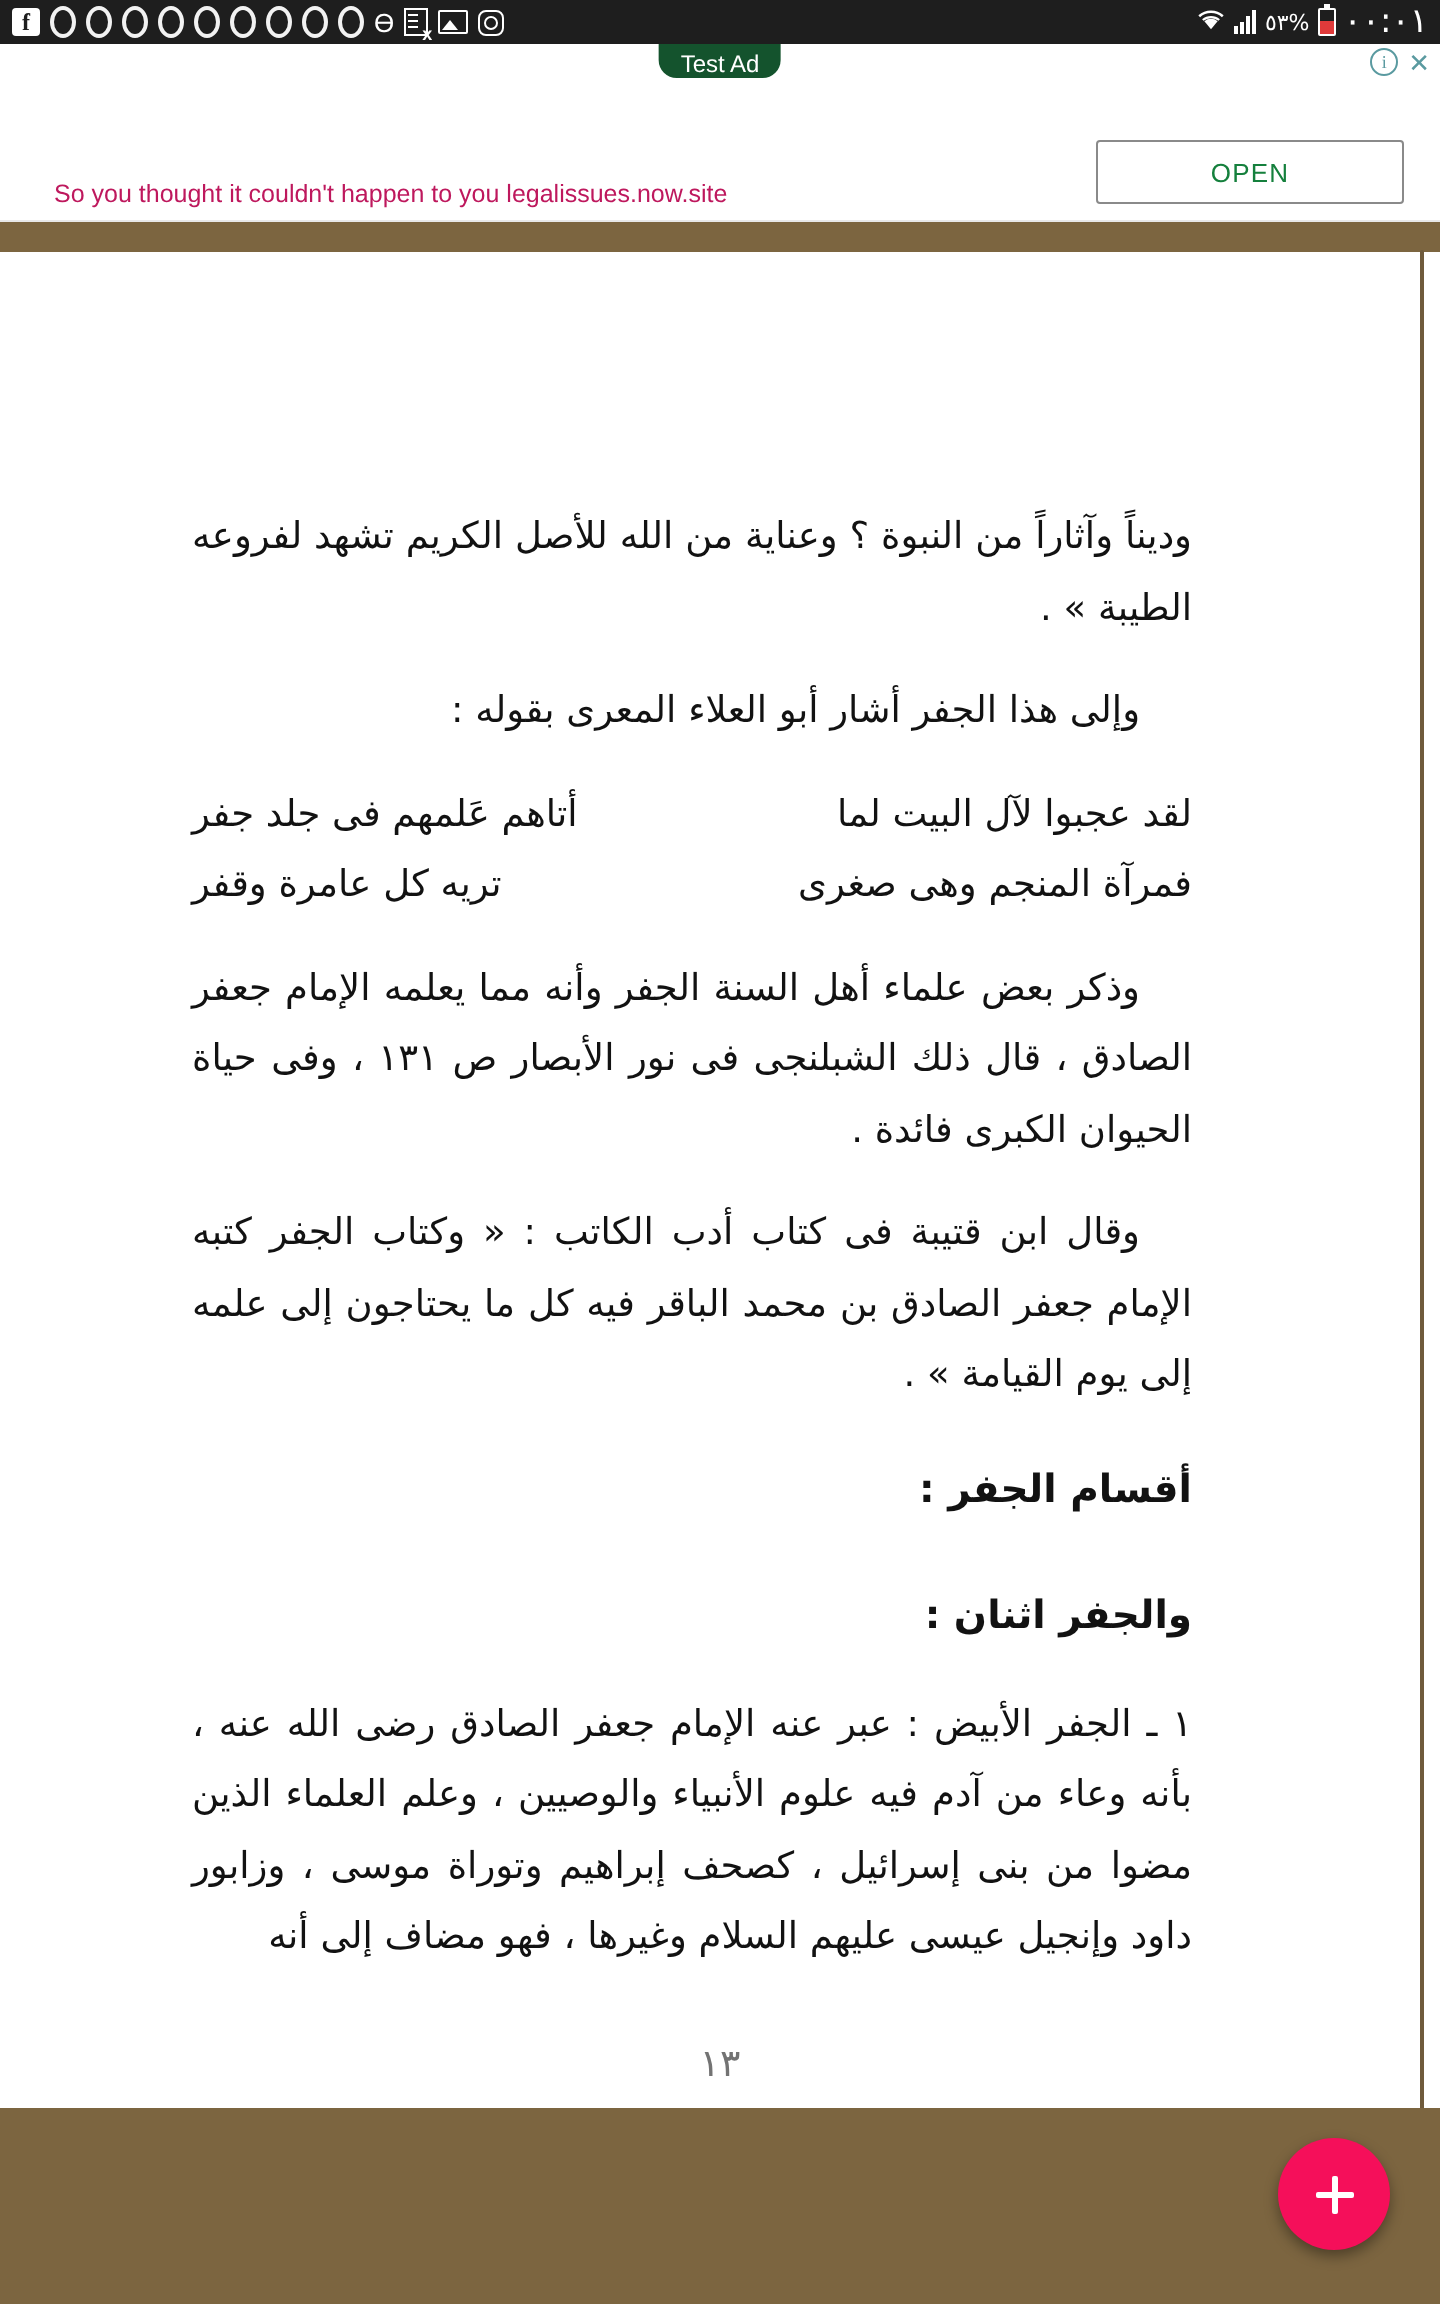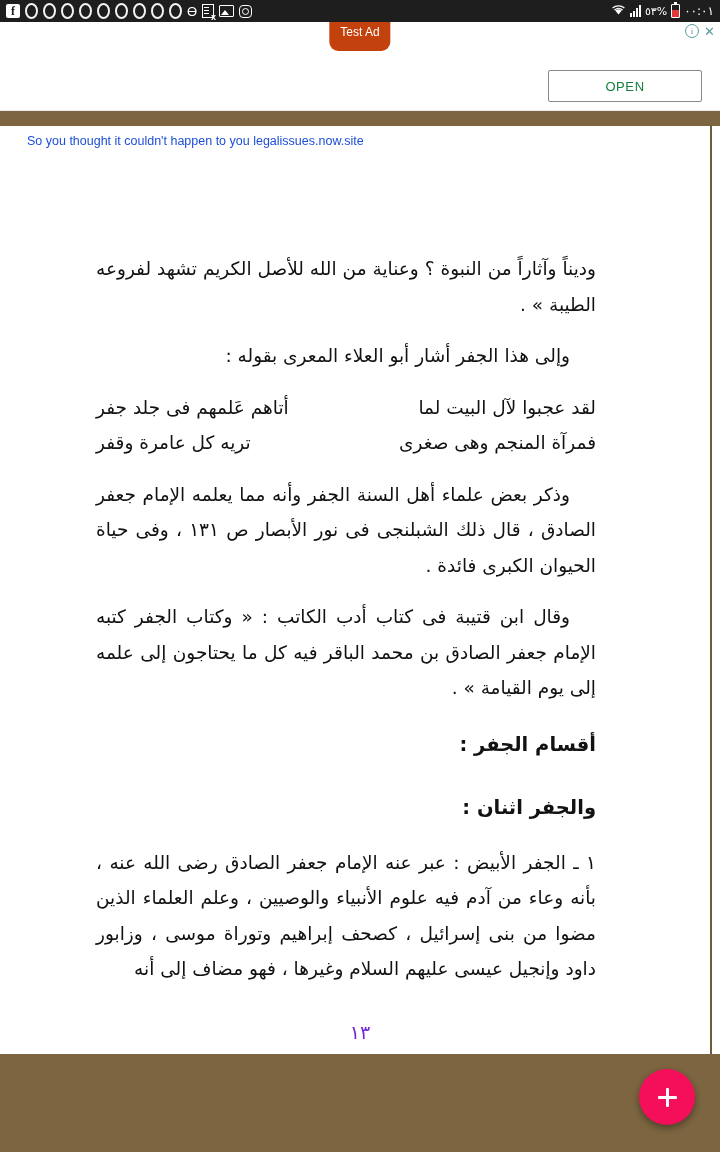--- a/index.html
+++ b/index.html
@@ -153,44 +153,44 @@
     background: linear-gradient(to top, #e03a3a 55%, #1e1e1e 55%);
   }
   .battery-icon::before {
     content: "";
     position: absolute;
     top: -3px; left: 2px;
     width: 3px; height: 2px;
     background: #ffffff;
   }
   #status-time {
-    font-size: 12px;
+    font-size: 17px;
     color: #ffffff;
     font-family: "DejaVu Sans", sans-serif;
     letter-spacing: 0.4px;
   }
 
   
   #ad-banner {
     position: absolute;
     top: 22px; left: 0;
     width: 720px;
     height: 88px;
     background: #ffffff;
     z-index: 30;
     border-bottom: 1px solid #e8e8e8;
   }
   #test-ad-pill {
     position: absolute;
     top: 0; left: 50%;
     transform: translateX(-50%);
-    background: #c2410c;
+    background: #14532d;
     color: #ffffff;
     font-size: 12px;
-    padding: 3px 11px 12px;
+    padding: 3px 11px 0;
     border-radius: 0 0 9px 9px;
     font-family: "Liberation Sans", sans-serif;
     white-space: nowrap;
   }
   #ad-controls {
     position: absolute;
     top: 2px; right: 5px;
     display: flex;
     align-items: center;
     gap: 5px;
@@ -217,24 +217,23 @@
     left: 27px; top: 36px;
     font-size: 21px;
     color: #1a1a1a;
     font-family: "Liberation Sans", sans-serif;
     white-space: nowrap;
   }
   #ad-subtext {
     position: absolute;
     left: 27px; top: 68px;
     font-size: 12.5px;
-    color: #1d4ed8;
+    color: #be185d;
     font-family: "Liberation Sans", sans-serif;
     white-space: nowrap;
-    margin-top: 44px;
   }
   #ad-open-button {
     position: absolute;
     right: 18px; top: 48px;
     width: 152px;
     height: 30px;
     border: 1px solid #8a8a8a;
     border-radius: 2px;
     background: #ffffff;
     color: #15803d;
@@ -328,21 +327,21 @@
   #heading-aqsam { margin-top: 20px; margin-bottom: 0; }
   #heading-ithnan { margin-top: 26px; margin-bottom: 18px; }
   #page-number {
     position: absolute;
     top: 895px;
     left: 0;
     width: 720px;
     text-align: center;
     font-family: "DejaVu Sans", sans-serif;
     font-size: 19px;
-    color: #6d28d9;
+    color: #737373;
     letter-spacing: 1px;
   }
 
   
   #fab-add {
     position: absolute;
     right: 25px;
     bottom: 27px;
     width: 56px;
     height: 56px;

